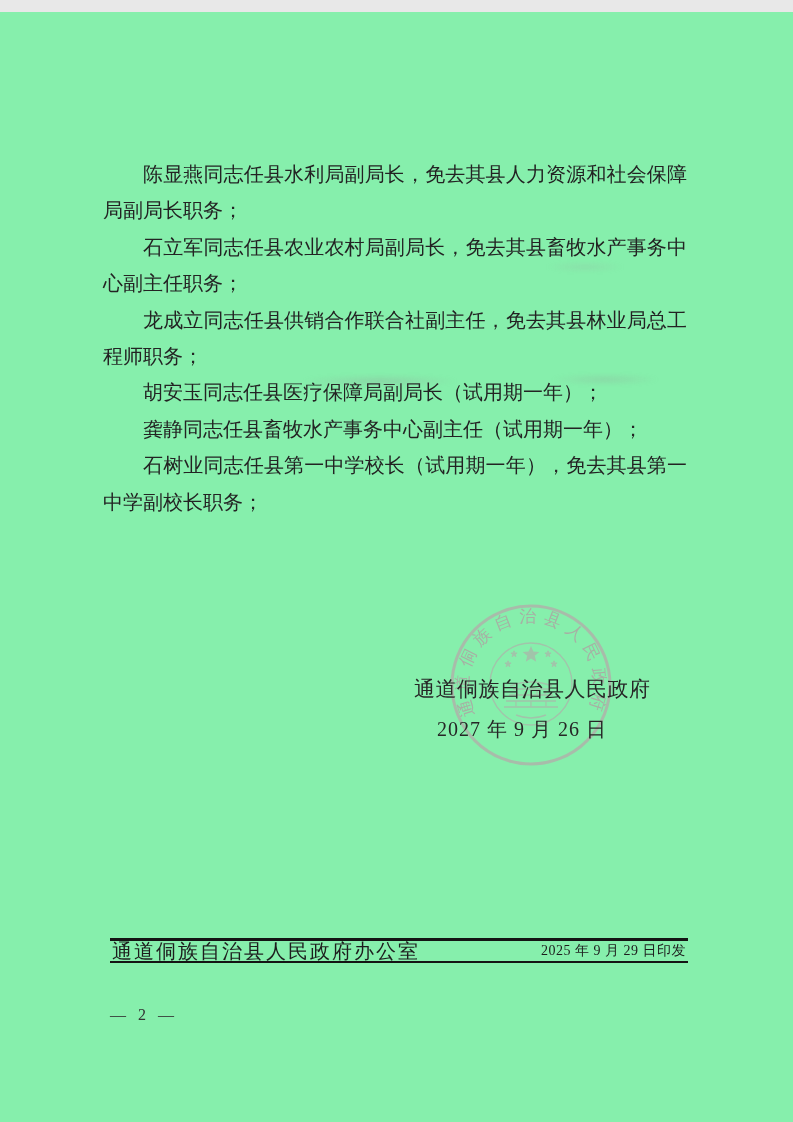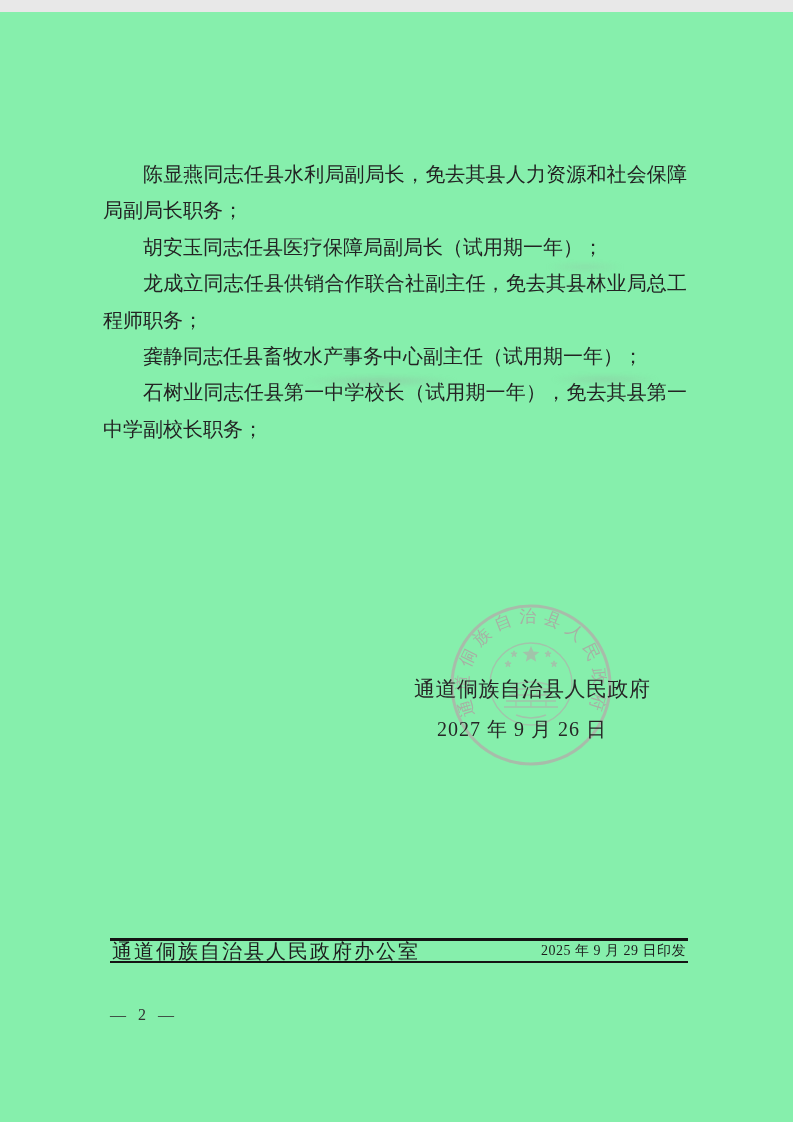--- a/index.html
+++ b/index.html
@@ -99,22 +99,23 @@
   .smudge.s3 { left: 545px; top: 250px; width: 80px; height: 10px;
     background: radial-gradient(ellipse at center, rgba(160,160,160,0.20), transparent 70%); }
 </style>
 </head>
 <body>
 
 <div class="page">
 
   <main class="body-text">
     <p>陈显燕同志任县水利局副局长，免去其县人力资源和社会保障局副局长职务；</p>
+    <p>石立军同志任县农业农村局副局长，免去其县畜牧水产事务中心副主任职务；</p>
+    <p>龙成立同志任县供销合作联合社副主任，免去其县林业局总工程师职务；</p>
     <p>胡安玉同志任县医疗保障局副局长（试用期一年）；</p>
-    <p>龙成立同志任县供销合作联合社副主任，免去其县林业局总工程师职务；</p>
     <p>龚静同志任县畜牧水产事务中心副主任（试用期一年）；</p>
     <p>石树业同志任县第一中学校长（试用期一年），免去其县第一中学副校长职务；</p>
   </main>
 
   <div class="smudge s1"></div>
   <div class="smudge s2"></div>
   <div class="smudge s3"></div>
 
   <div class="seal-wrap">
     <svg width="170" height="170" viewBox="0 0 170 170" xmlns="http://www.w3.org/2000/svg">

